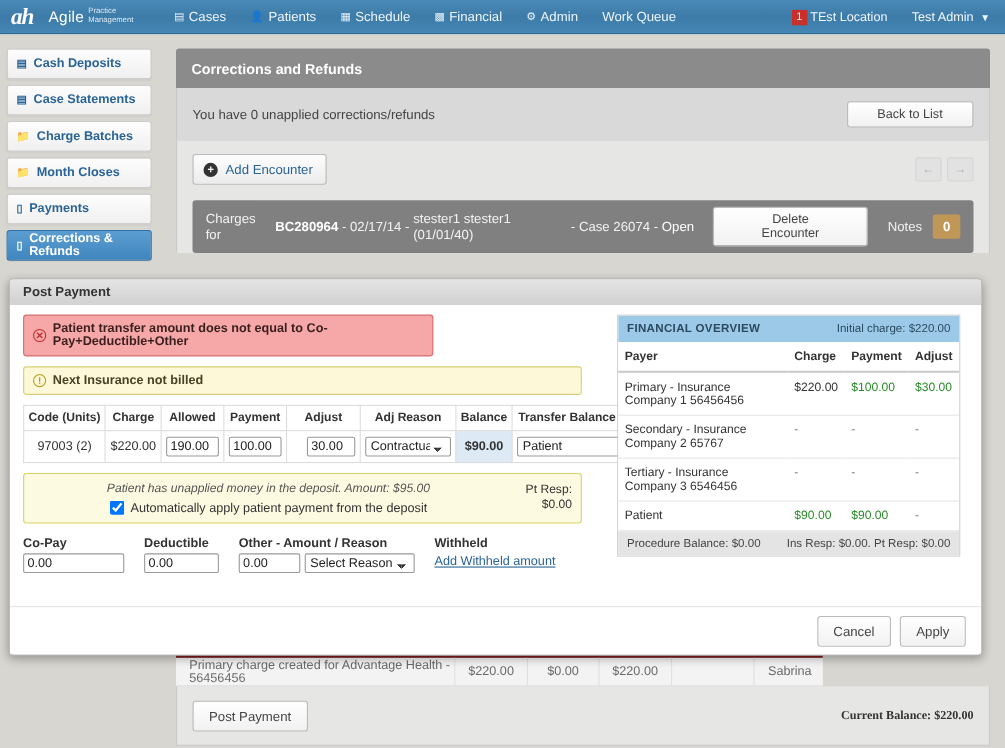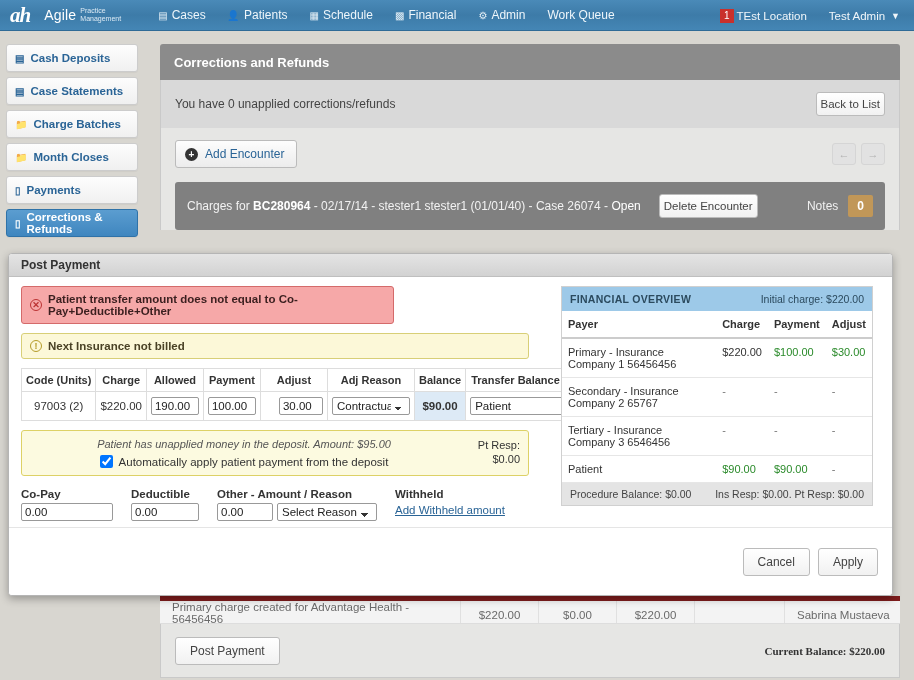--- a/index.html
+++ b/index.html
@@ -69,21 +69,21 @@
     padding-left: 14px; color: #fff; font-size: 13px; font-weight: bold;
     border-radius: 3px 3px 0 0;
   }
   .panel-sub {
     background: #d9d9d9; height: 48px; display: flex; align-items: center;
     justify-content: space-between; padding: 0 14px; color: #444; font-size: 12px;
     border-left: 1px solid #c9c9c9; border-right: 1px solid #c9c9c9;
   }
   .btn {
     background: linear-gradient(180deg,#fff 0%,#f1f1f1 100%);
-    border: 1px solid #bbb; border-radius: 3px; padding: 5px 4px;
+    border: 1px solid #bbb; border-radius: 3px; padding: 5px 27px;
     font-size: 11.5px; color: #444; cursor: pointer; font-family: inherit;
   }
   .panel-body {
     background: #e6e6e4; padding: 12px 14px 0 14px;
     border-left: 1px solid #c9c9c9; border-right: 1px solid #c9c9c9;
   }
   .toolbar-row { display: flex; align-items: center; justify-content: space-between; }
   .btn-add {
     background: linear-gradient(180deg,#fdfdfd 0%,#ececec 100%);
     border: 1px solid #bbb; border-radius: 3px; padding: 6px 12px 6px 9px;
@@ -108,23 +108,23 @@
   .enc-link { color: #ffffff; }
   .enc-spacer { flex: 1; }
   .notes-label { margin: 0 10px 0 18px; font-size: 12px; color: #f0f0f0; }
   .notes-badge {
     background: #c19758; color: #fff; font-weight: bold; font-size: 12px;
     padding: 4px 9px; border-radius: 2px;
   }
 
   
   .behind-row {
-    position: absolute; left: 160px; top: 596px; width: 740px; height: 28px;
-    background: #f3f3f3; border-top: 5px solid #7f1d1d; border-bottom: 1px solid #ddd;
-    display: flex; color: #6a6a6a; font-size: 11.5px;
+    position: absolute; left: 160px; top: 596px; width: 588px; height: 28px;
+    background: #f3f3f3; border-top: 2px solid #7f1d1d; border-bottom: 1px solid #ddd;
+    display: flex; align-items: center; color: #6a6a6a; font-size: 11.5px;
     overflow: hidden;
   }
   .behind-row .c1 { width: 300px; padding-left: 12px; }
   .behind-row .cx { width: 78px; text-align: center; border-left: 1px solid #e0e0e0; height: 28px; line-height: 28px; }
   .behind-row .c5 { width: 90px; border-left: 1px solid #e0e0e0; height: 28px; }
   .behind-row .c6 { flex: 1; border-left: 1px solid #e0e0e0; height: 28px; line-height: 28px; padding-left: 12px; }
   .behind-foot {
     position: absolute; left: 160px; top: 624px; width: 740px; height: 54px;
     background: #e6e6e4; border-left: 1px solid #c9c9c9; border-right: 1px solid #c9c9c9;
     border-bottom: 1px solid #c9c9c9;
@@ -222,21 +222,21 @@
     vertical-align: top;
   }
   table.fo td.money { color: #2a8a2a; }
   table.fo td.dash { color: #777; }
   .fo-foot {
     background: #e4e4e4; padding: 5px 8px; display: flex; justify-content: space-between;
     font-size: 10.5px; color: #444;
   }
 
   .modal-foot {
-    position: absolute; bottom: 0; left: 0; width: 100%; height: 68px;
+    position: absolute; bottom: 0; left: 0; width: 100%; height: 44px;
     background: #fff; border-top: 1px solid #e5e5e5;
     display: flex; align-items: center; justify-content: flex-end; padding-right: 14px; gap: 8px;
   }
   .btn-lg { padding: 6px 14px; font-size: 12px; }
 </style>
 </head>
 <body>
 
 <div id="page">
 

